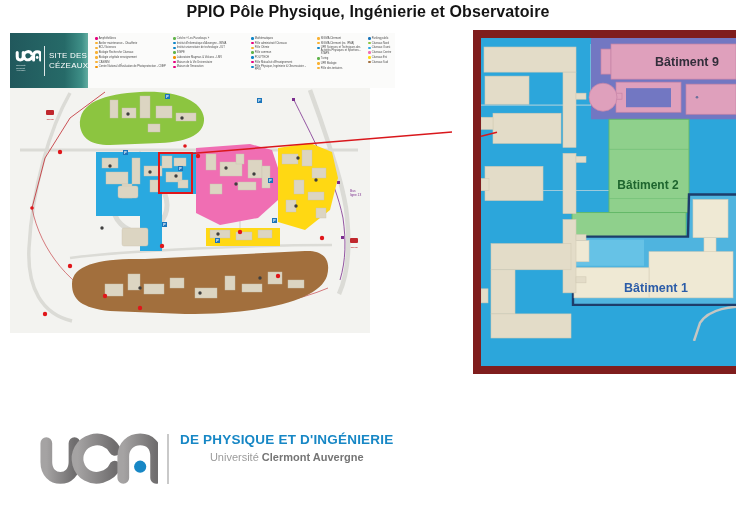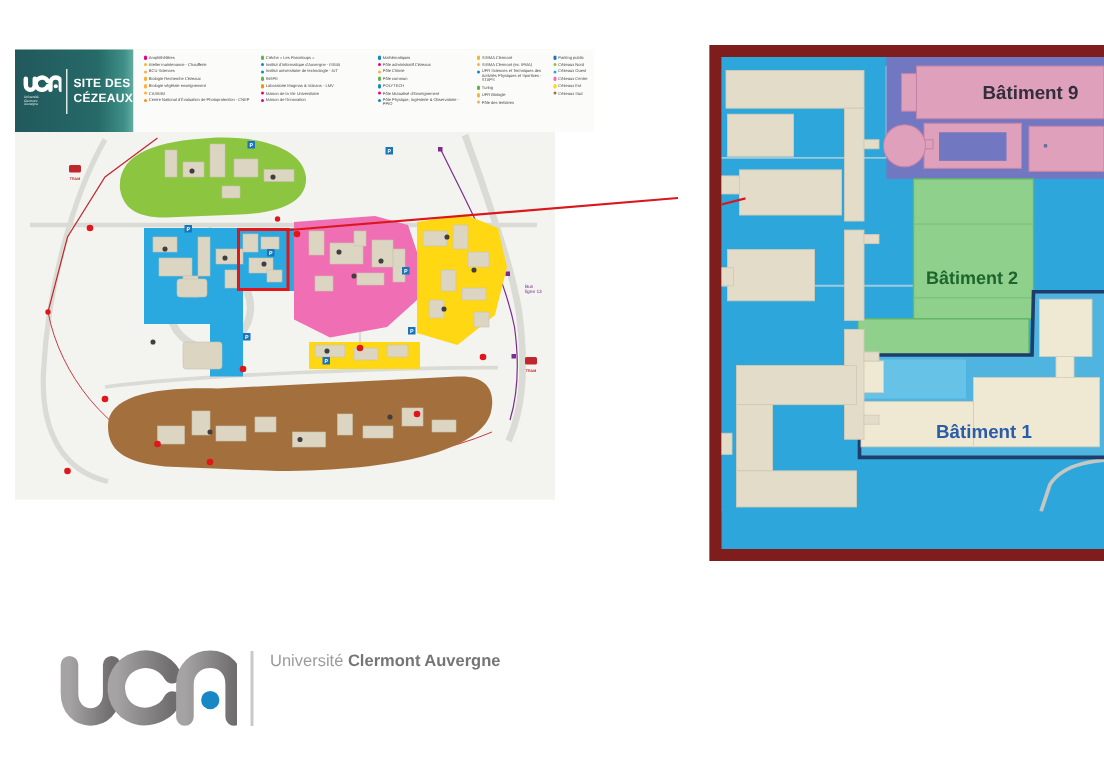--- a/index.html
+++ b/index.html
@@ -9,21 +9,21 @@
   #title{position:absolute;left:0;top:3px;width:736px;text-align:center;
          font-size:16px;font-weight:bold;color:#141414;letter-spacing:.1px;}
   
   #map{position:absolute;left:10px;top:33px;width:360px;height:300px;background:#F3F3F0;}
   #map-header{display:flex;height:55px;}
   #map-brand{width:88px;background:linear-gradient(90deg,#21585C 0%,#266A68 70%,#3E8F87 92%,#63ADA1 100%);
              display:flex;align-items:center;padding-left:5px;box-sizing:border-box;color:#fff;}
   .brand-left{display:flex;flex-direction:column;align-items:center;}
   .brand-sub{font-size:2.2px;line-height:1.25;color:#E8F2F1;text-align:left;width:24px;}
   .brand-divider{width:1px;height:30px;background:rgba(255,255,255,.85);margin:0 4px 0 3px;}
-  .site-name{font-size:8px;font-weight:bold;line-height:1.15;letter-spacing:.2px;}
+  .site-name{font-size:8px;font-weight:normal;line-height:1.15;letter-spacing:.2px;}
   #map-legend{flex:1;background:#FBFBFA;display:flex;gap:6px;padding:4px 2px 2px 7px;box-sizing:border-box;}
   .lcol{display:flex;flex-direction:column;gap:1.7px;}
   .lcol1{width:72px}.lcol2{width:72px}.lcol3{width:60px}.lcol4{width:45px}.lcol5{width:25px}
   .li{display:flex;gap:1.2px;align-items:flex-start;}
   .ld{width:2.4px;height:2.4px;border-radius:50%;flex-shrink:0;margin-top:.3px;background:#999;}
   .lt{font-size:2.7px;line-height:1.12;color:#4a4a4a;}
   #map-body{display:block;}
   
   #panel{position:absolute;left:473px;top:30px;width:283px;height:344px;border:8px solid #7f1d1d;
          box-sizing:border-box;background:#2CA6DB;}
@@ -38,20 +38,21 @@
   .school-line{font-size:13.5px;font-weight:bold;color:#1787C5;line-height:1.18;letter-spacing:.2px;}
   .univ-line{font-size:11px;margin-top:3px;color:#9C9C9C;text-align:center;}
   .univ-bold{color:#757575;font-weight:bold;}
   svg text{font-family:"Liberation Sans",sans-serif;}
 </style>
 </head>
 <body>
 
 <div id="page">
 
+  <div id="title">PPIO Pôle Physique, Ingénierie et Observatoire</div>
 
   <div id="map">
     <div id="map-header">
       <div id="map-brand">
         <div class="brand-left">
           <svg width="26" height="15" viewBox="0 0 130 72">
             <g fill="none" stroke="#FFFFFF" stroke-width="15" stroke-linecap="round">
               <path d="M11,16 V36 C11,47 18,53 26,53 C34,53 41,47 41,36 V16"></path>
               <path d="M84,23 C79,14 68,10 59,13 C48,16 42,27 45,38 C48,49 59,55 70,52 C77,50 82,46 84,41"></path>
               <path d="M93,53 V30 C93,19 101,12 111,12 C121,12 128,19 128,30 V53"></path>
@@ -455,20 +456,21 @@
       </defs>
       <g fill="none" stroke="url(#gd)" stroke-width="12.5" stroke-linecap="round">
         <path d="M11,16 V36 C11,47 18,53 26,53 C34,53 41,47 41,36 V16"></path>
         <path d="M84,23 C79,14 68,10 59,13 C48,16 42,27 45,38 C48,49 59,55 70,52 C77,50 82,46 84,41"></path>
         <path d="M93,53 V30 C93,19 101,12 111,12 C121,12 128,19 128,30 V53"></path>
       </g>
       <circle cx="111" cy="41" r="6.5" fill="#1787C5"></circle>
     </svg>
     <div id="footer-divider"></div>
     <div id="footer-text">
+      <div class="school-line">DE PHYSIQUE ET D'INGÉNIERIE</div>
       <div class="univ-line">
         <span>Université</span>
         <span class="univ-bold">Clermont Auvergne</span>
       </div>
     </div>
   </div>
 
 </div>
 
 </body></html>

